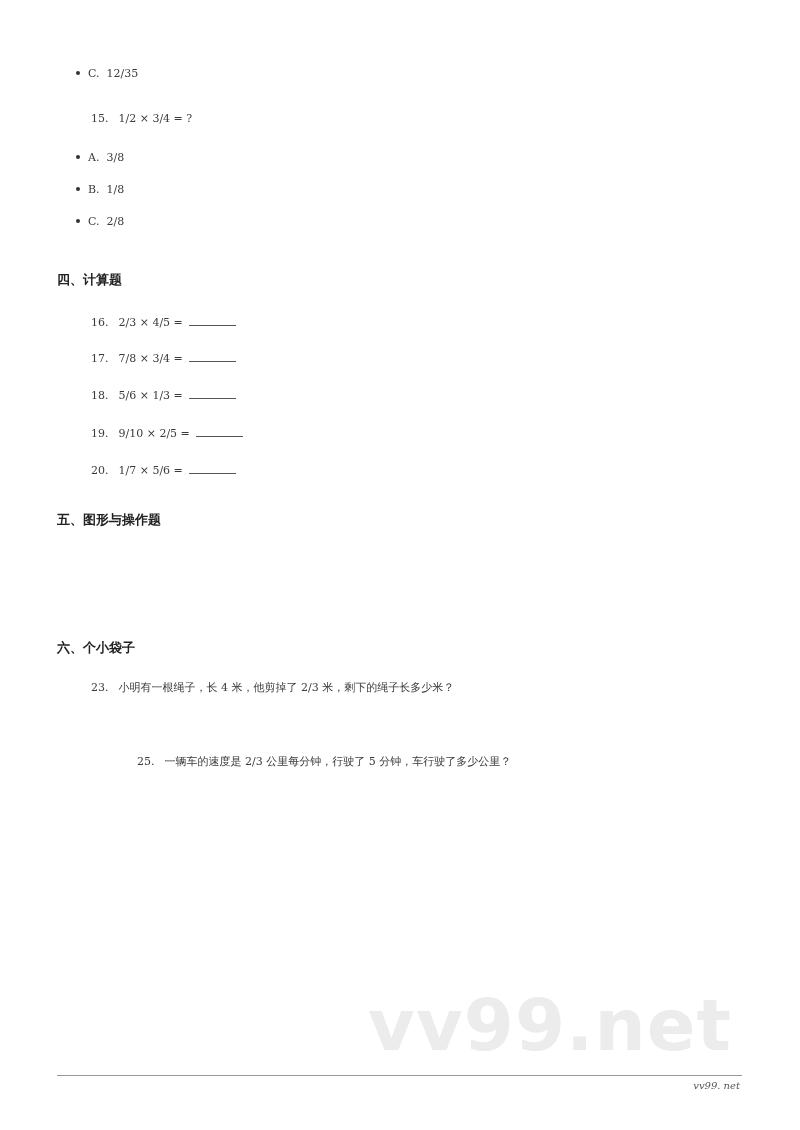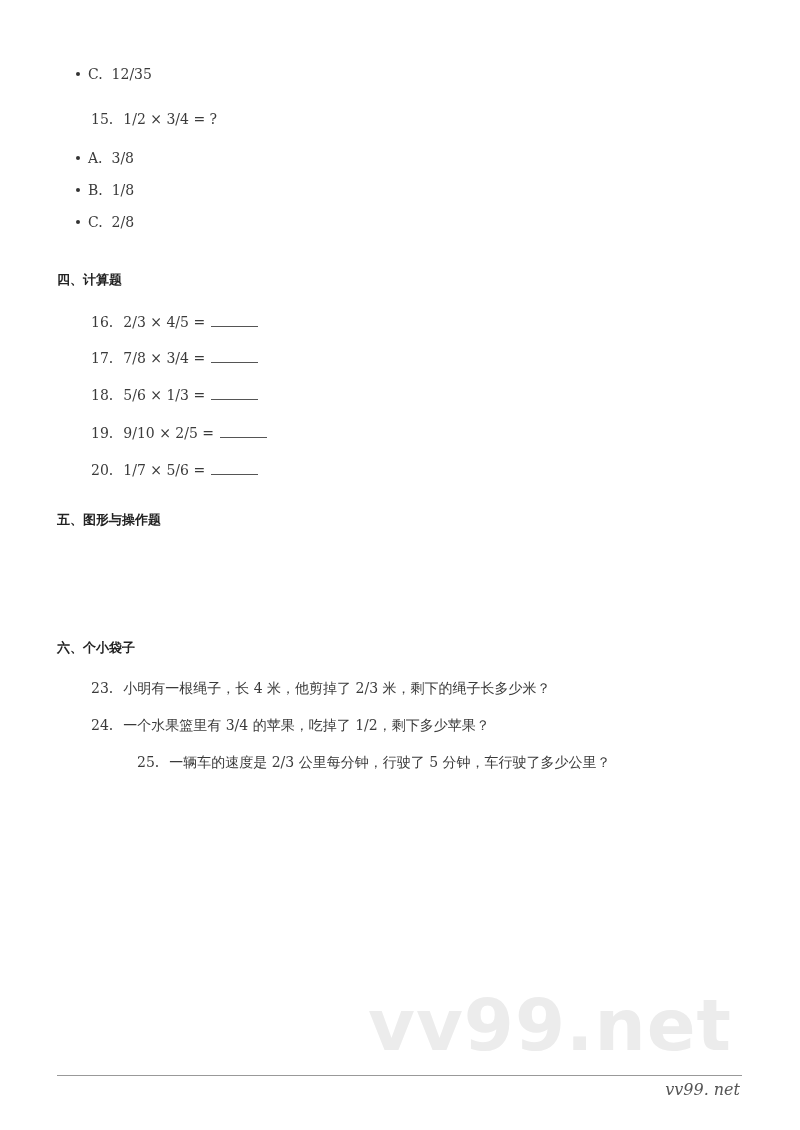--- a/index.html
+++ b/index.html
@@ -15,21 +15,21 @@
       font-family: "DejaVu Serif", "Liberation Serif", serif;
       color: #333333;
     }
     .page {
       position: absolute;
       left: 0; top: 0;
       width: 800px; height: 1130px;
     }
     .line {
       position: absolute;
-      font-size: 14px;
+      font-size: 11px;
       line-height: 18px;
       white-space: nowrap;
       color: #3a3a3a;
     }
     .bullet-item {
       left: 76px;
     }
     .bullet-dot {
       display: inline-block;
       width: 4px;
@@ -84,21 +84,21 @@
       width: 685px;
       height: 0;
       border-top: 1px solid #999999;
     }
     .footer-text {
       position: absolute;
       right: 60px;
       top: 1080px;
       font-family: "DejaVu Serif", "Liberation Serif", serif;
       font-style: italic;
-      font-size: 16px;
+      font-size: 10px;
       color: #555555;
       white-space: nowrap;
     }
   </style>
 </head>
 <body>
 
 <div class="page">
 
   <div class="line bullet-item" style="top:65px;">
@@ -138,23 +138,20 @@
   </div>
 
   <div class="heading" style="top:509px;">五、图形与操作题</div>
 
 
   <div class="heading" style="top:637px;">六、个小袋子</div>
 
   <div class="line question" style="top:679px;">
     <span class="qnum">23.</span><span>小明有一根绳子，长 4 米，他剪掉了 2/3 米，剩下的绳子长多少米？</span>
   </div>
-  <div class="line question" style="top:716px;">
-    <span class="qnum">24.</span><span>一个水果篮里有 3/4 的苹果，吃掉了 1/2，剩下多少苹果？</span>
-  </div>
   <div class="line question" style="top:753px;margin-left:46px;">
     <span class="qnum">25.</span><span>一辆车的速度是 2/3 公里每分钟，行驶了 5 分钟，车行驶了多少公里？</span>
   </div>
 
   <div class="watermark">vv99.net</div>
 
   <div class="footer-rule"></div>
   <div class="footer-text">vv99. net</div>
 
 </div>

